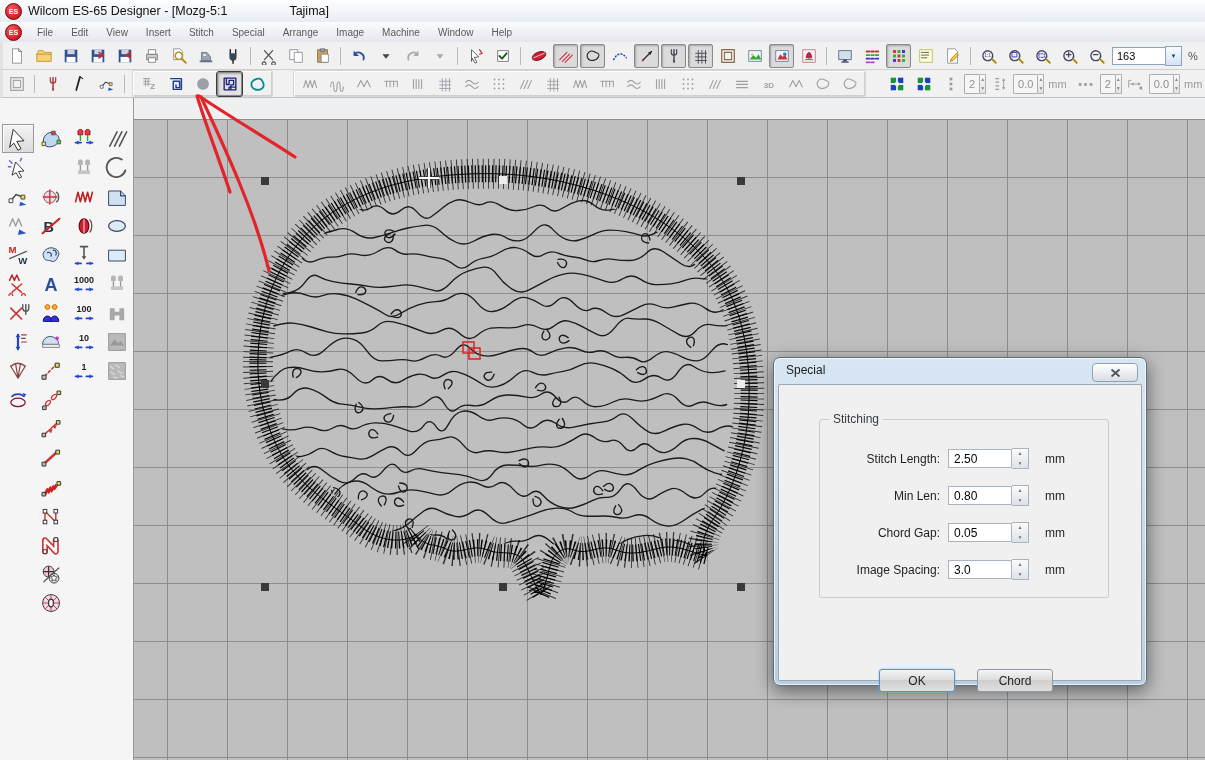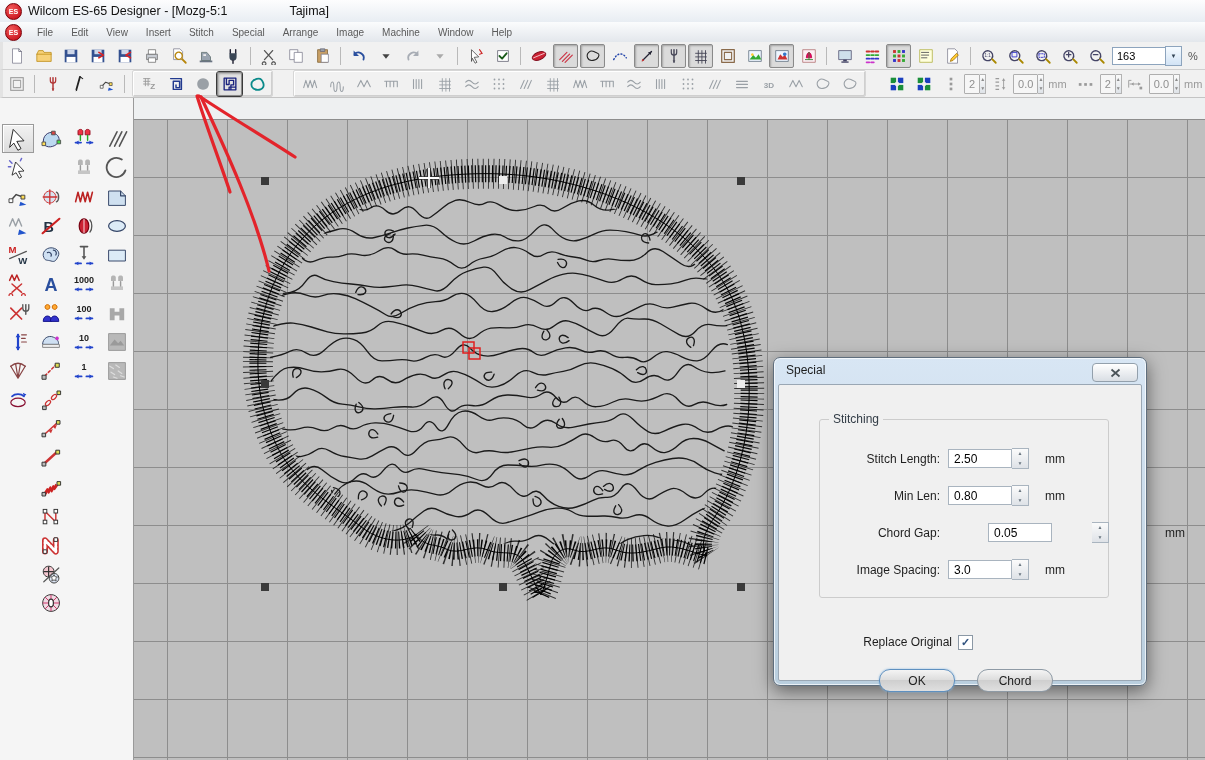--- a/index.html
+++ b/index.html
@@ -78,21 +78,21 @@
   .finput{width:52px;height:17px;border:1px solid #a9b4bf;font-size:12px;padding:0 5px;background:#fff;
     font-family:"Liberation Sans",sans-serif}
   .fspin{display:inline-flex;flex-direction:column;width:16px;height:19px;border:1px solid #a9b4bf;border-left:none;
     background:linear-gradient(#fbfbfb,#dee2e7)}
   .fspin i{font-style:normal;font-size:5px;line-height:9.5px;text-align:center;color:#6a7680}
   .funit{margin-left:16px;font-size:12px;color:#1e1e1e}
   #replace-row{position:absolute;left:0;top:249px;width:100%;height:16px;display:flex;align-items:center}
   #replace-label{display:inline-block;width:173px;text-align:right;font-size:12px;color:#1e1e1e}
   #replace-check{width:13px;height:13px;border:1px solid #8b98a5;background:#fff;margin-left:6px;
     display:inline-flex;align-items:center;justify-content:center;font-size:11px;color:#31537f;font-weight:bold;line-height:11px}
-  .dbtn{position:absolute;top:284px;width:74px;height:21px;border:1px solid #8e9aa5;border-radius:11px;
+  .dbtn{position:absolute;top:284px;width:74px;height:21px;border:1px solid #8e9aa5;border-radius:3px;
     background:linear-gradient(#f4f4f4,#dcdcdc 49%,#cfcfcf 50%,#dfdfdf);font-size:12px;color:#1e1e1e;
     display:flex;align-items:center;justify-content:center;font-family:"Liberation Sans",sans-serif}
   #ok-btn{left:100px;border-color:#5e90c0;box-shadow:0 0 2px #7fb3e0}
   #cancel-btn{left:198px}
 </style>
 </head>
 <body>
 
 <div id="titlebar">
   <span class="eslogo">ES</span>
@@ -1020,39 +1020,35 @@
           </span>
           <span class="funit">mm</span>
         </div><div class="frow" style="top: 65px; left: 8px;">
           <label class="flabel">Min Len:</label>
           <input class="finput" value="0.80" style="">
           <span class="fspin">
             <i>▲</i>
             <i>▼</i>
           </span>
           <span class="funit">mm</span>
-        </div><div class="frow" style="top: 102px; left: 8px; gap: 40px;">
+        </div><div class="frow" style="top: 102px; left: 8px;">
           <label class="flabel">Chord Gap:</label>
           <input class="finput" value="0.05" style="">
           <span class="fspin">
             <i>▲</i>
             <i>▼</i>
           </span>
           <span class="funit">mm</span>
         </div><div class="frow" style="top: 139px; left: 8px;">
           <label class="flabel">Image Spacing:</label>
           <input class="finput" value="3.0" style="">
           <span class="fspin">
             <i>▲</i>
             <i>▼</i>
           </span>
           <span class="funit">mm</span>
         </div><span id="field-rows"></span>
       
     </div>
-    <div id="replace-row">
-      <span id="replace-label">Replace Original</span>
-      <span id="replace-check">✓</span>
-    </div>
     <div class="dbtn" id="ok-btn">OK</div>
     <div class="dbtn" id="cancel-btn">Chord</div>
   </div>
 </div>
 
 </body></html>

